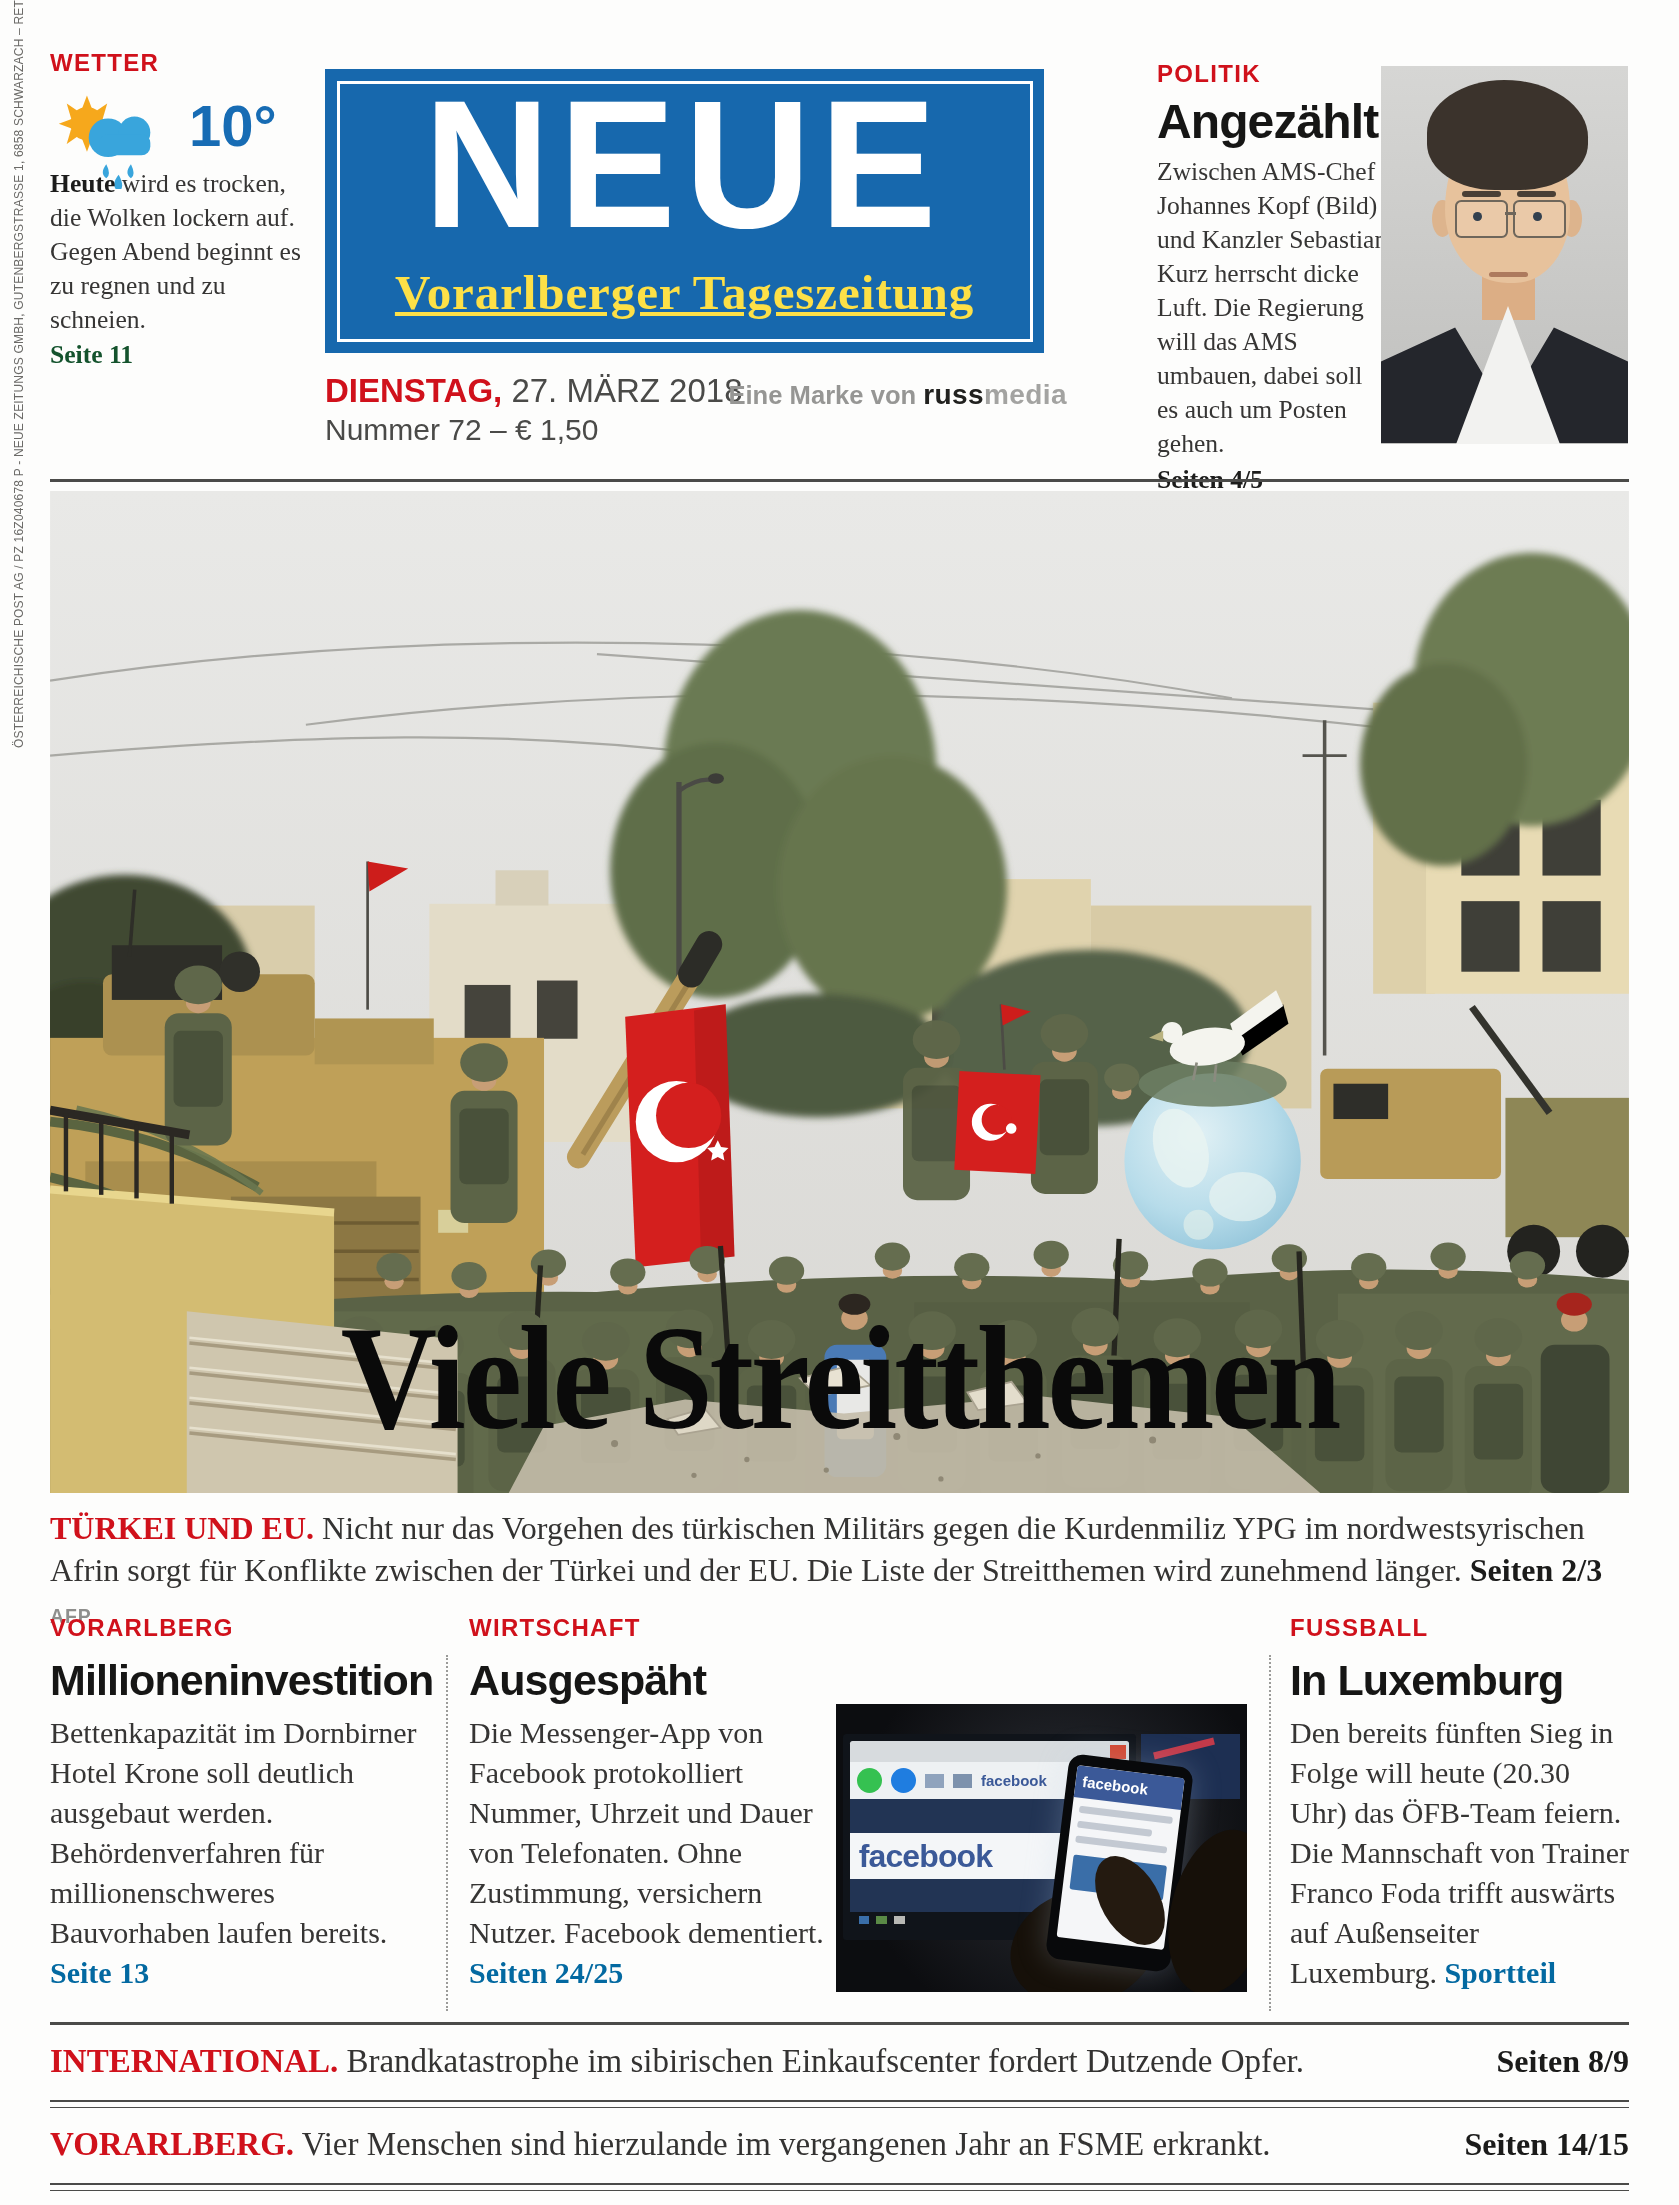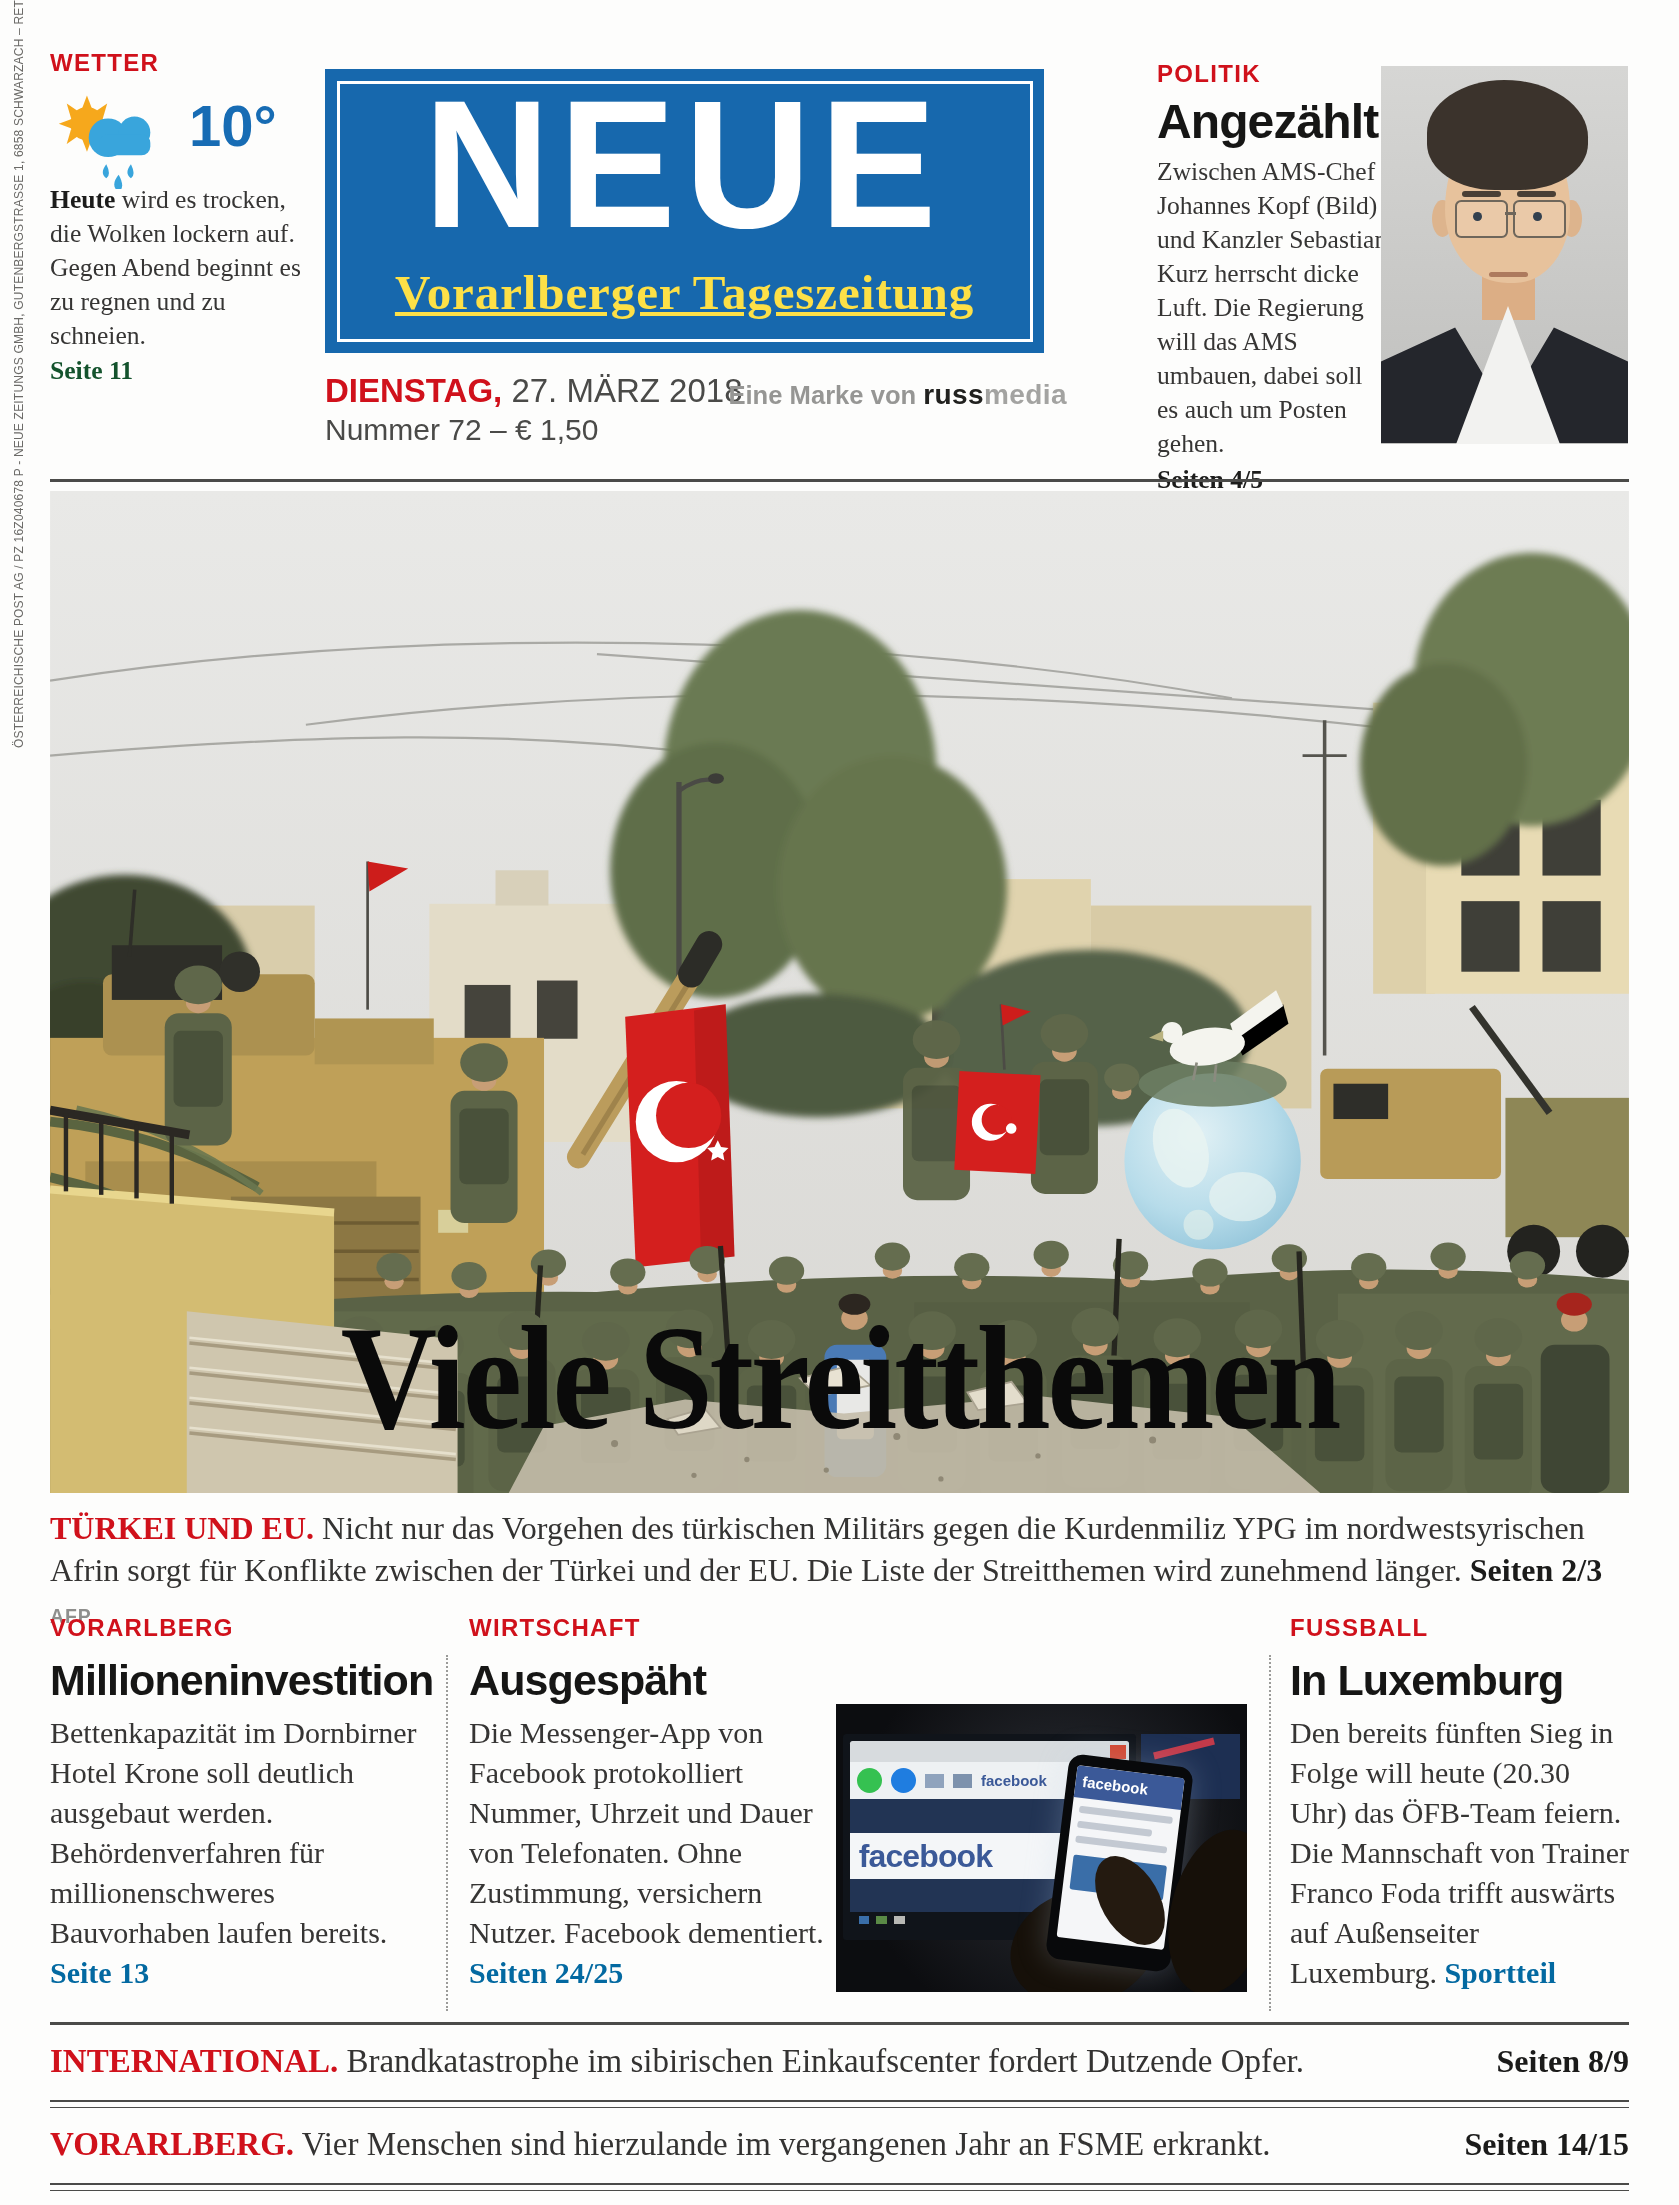--- a/index.html
+++ b/index.html
@@ -8,21 +8,21 @@
   .abs{position:absolute;}
 
   
   .imprint{position:absolute;left:12.4px;top:748px;transform:rotate(-90deg);transform-origin:top left;
            font:400 12px "Liberation Sans",sans-serif;color:#6b6a67;letter-spacing:0.2px;white-space:nowrap;}
 
   
   .red-label{font:700 24px/1 "Liberation Sans",sans-serif;color:#d0111b;letter-spacing:1.3px;}
   .weather{left:50px;top:51px;width:269px;}
   .weather-temp{position:absolute;left:139px;top:46px;font:700 58px/1 "Liberation Sans",sans-serif;color:#176cb4;}
-  .weather-body{position:absolute;left:0;top:132px;width:269px;font:400 25.6px/34px "Liberation Serif",serif;color:#363534;}
+  .weather-body{position:absolute;left:0;top:116px;width:269px;font:400 25.6px/34px "Liberation Serif",serif;color:#363534;}
   .weather-body .b{font-weight:700;color:#1c1c1b;}
   .weather-page{display:block;font:700 25.6px/35px "Liberation Serif",serif;color:#14532d;}
 
   .logo-box{left:325px;top:69px;width:719px;height:284px;background:#1768ad;}
   .logo-inner{position:absolute;left:11.5px;top:11.5px;right:11.5px;bottom:11.5px;border:3.5px solid #ffffff;
               display:flex;flex-direction:column;align-items:center;justify-content:space-between;}
   .logo-title{font:700 175px/1 "Liberation Sans",sans-serif;color:#ffffff;letter-spacing:8.8px;
               margin-top:-7px;transform:scaleY(1.04);}
   .logo-sub{font:700 49px/1 "Liberation Serif",serif;color:#fde047;letter-spacing:0.9px;padding-bottom:22px;text-decoration:underline;}
 

